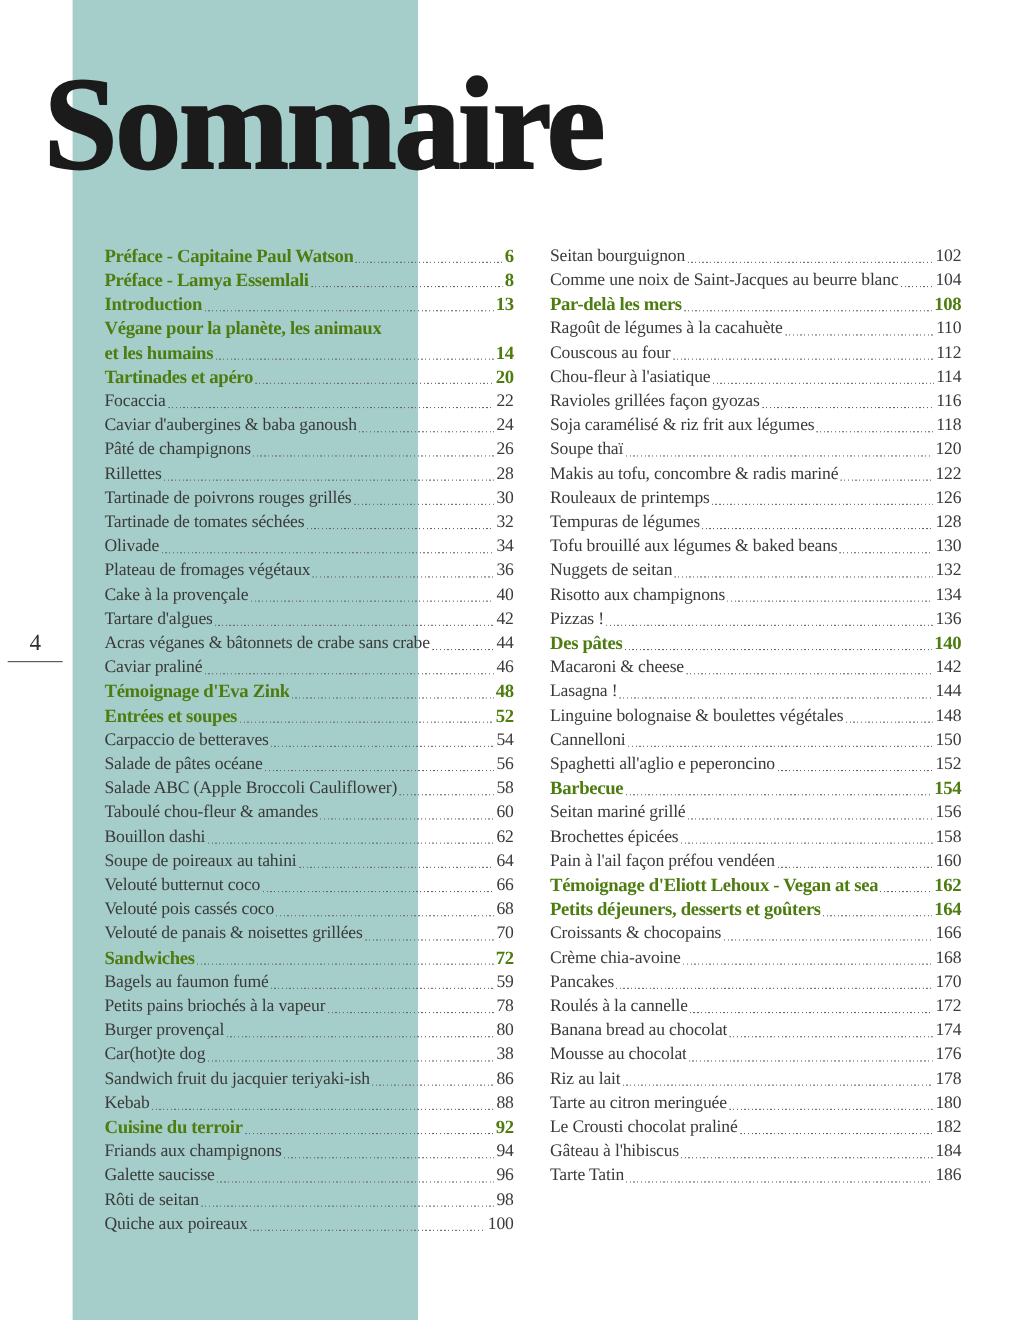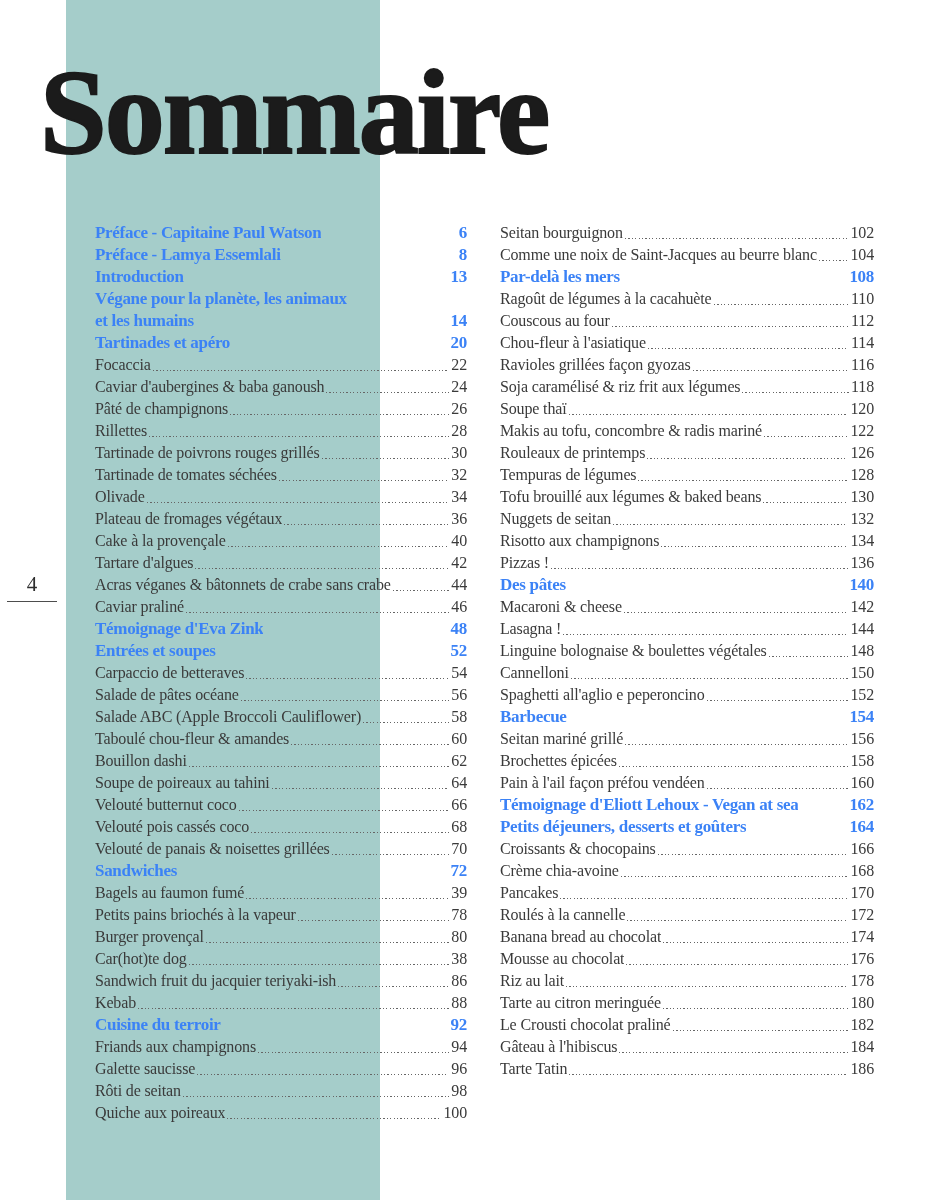--- a/index.html
+++ b/index.html
@@ -27,21 +27,21 @@
   .col { position:absolute; top:222px; }
   .col-left  { left:95px;  width:372px; }
   .col-right { left:500px; width:374px; }
   .row {
     display:flex; align-items:stretch;
     height:22px; line-height:22px;
     font-size:16px; color:#3a3a3a;
     white-space:nowrap; letter-spacing:-0.15px;
   }
   .row.bold {
-    font-weight:bold; font-size:17px; color:#3b82f6; letter-spacing:-0.3px;align-items:center;
+    font-weight:bold; font-size:17px; color:#4d7c0f; letter-spacing:-0.3px;
   }
   .label { flex:0 1 auto; overflow:hidden; }
   .leader {
     flex:1 1 4px; min-width:4px; margin:0 1px 0 2px;
     background-image:repeating-linear-gradient(to right,#666 0 1.2px,transparent 1.2px 3.4px);
     background-repeat:no-repeat;
     background-size:100% 1.3px;
     background-position:0 calc(100% - 4.5px);
   }
   .num { flex:0 0 auto; margin-left:1px; }
@@ -200,21 +200,21 @@
       <span class="num">70</span>
     </div>
     <div class="row bold">
       <span class="label">Sandwiches</span>
       <span class="leader"></span>
       <span class="num">72</span>
     </div>
     <div class="row">
       <span class="label">Bagels au faumon fumé</span>
       <span class="leader"></span>
-      <span class="num">39</span>
+      <span class="num">59</span>
     </div>
     <div class="row">
       <span class="label">Petits pains briochés à la vapeur</span>
       <span class="leader"></span>
       <span class="num">78</span>
     </div>
     <div class="row">
       <span class="label">Burger provençal</span>
       <span class="leader"></span>
       <span class="num">80</span>

